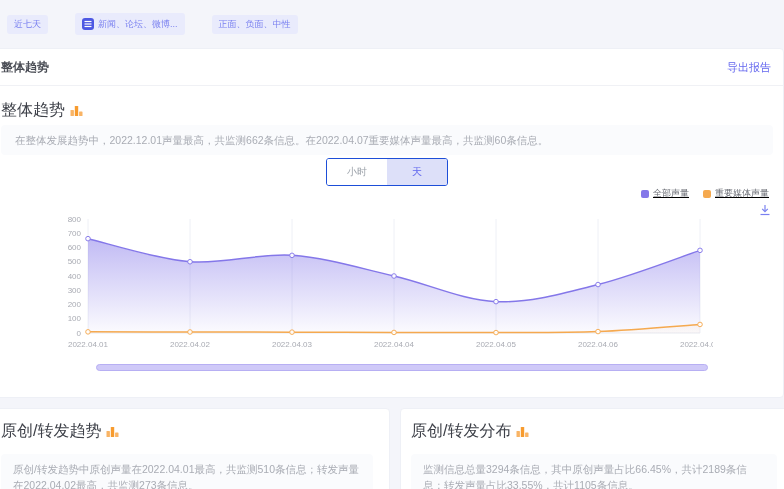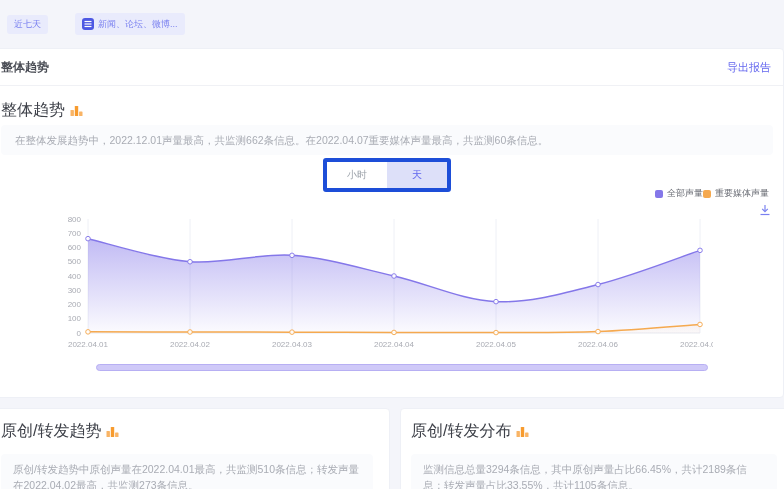--- a/index.html
+++ b/index.html
@@ -43,31 +43,31 @@
 
   .summary-box {
     position:absolute; top:76px; left:10px; right:10px;
     background:#fafbfd; border-radius:4px; padding:7px 14px;
     font-size:10.5px; color:#a9acb4; line-height:1.55;
   }
 
   
   .toggle-group {
     position:absolute; top:109px; left:50%; transform:translateX(-50%);
-    display:flex; border-radius:3px; overflow:hidden; border:4px solid #1d4ed8;
+    display:flex; border-radius:3px; overflow:hidden; border:1px solid #1d4ed8;
   }
   .toggle-btn {
     width:60px; height:26px; font-size:10px; display:flex; align-items:center; justify-content:center;
     cursor:pointer; background:#ffffff; color:#9aa0a8;
   }
   .toggle-btn.selected { background:#dde0f9; color:#5f66ee; }
 
   
   .legend-row {
-    position:absolute; top:138px; right:14px; display:flex; align-items:center; 
+    position:absolute; top:138px; right:14px; display:flex; align-items:center; gap:14px;text-decoration:underline;
   }
   .legend-item { display:flex; align-items:center; gap:4px; cursor:pointer; }
   .legend-marker { width:8px; height:8px; border-radius:2px; display:inline-block; }
   .legend-label { font-size:9px; color:#6b6e76; }
   .download-btn { position:absolute; top:153px; right:12px; cursor:pointer; }
 
   
   .chart-wrap { position:absolute; top:162px; left:57px; width:665px; height:150px; }
   .chart-wrap svg { display:block; }
 
@@ -104,20 +104,23 @@
       <span class="chip-icon">
         <svg width="8" height="8" viewBox="0 0 8 8">
             <g stroke="#ffffff" stroke-width="1.2">
               <line x1="0.5" y1="1.5" x2="7.5" y2="1.5"></line>
               <line x1="0.5" y1="4" x2="7.5" y2="4"></line>
               <line x1="0.5" y1="6.5" x2="7.5" y2="6.5"></line>
             </g>
           </svg>
       </span>
       <span>新闻、论坛、微博...</span>
+    </div>
+    <div class="chip">
+      <span>正面、负面、中性</span>
     </div>
   </div>
 
   <div class="main-card">
     <div class="card-header">
       <span class="card-title">整体趋势</span>
       <span class="export-link">导出报告</span>
     </div>
 
     <div class="section-title-row">

